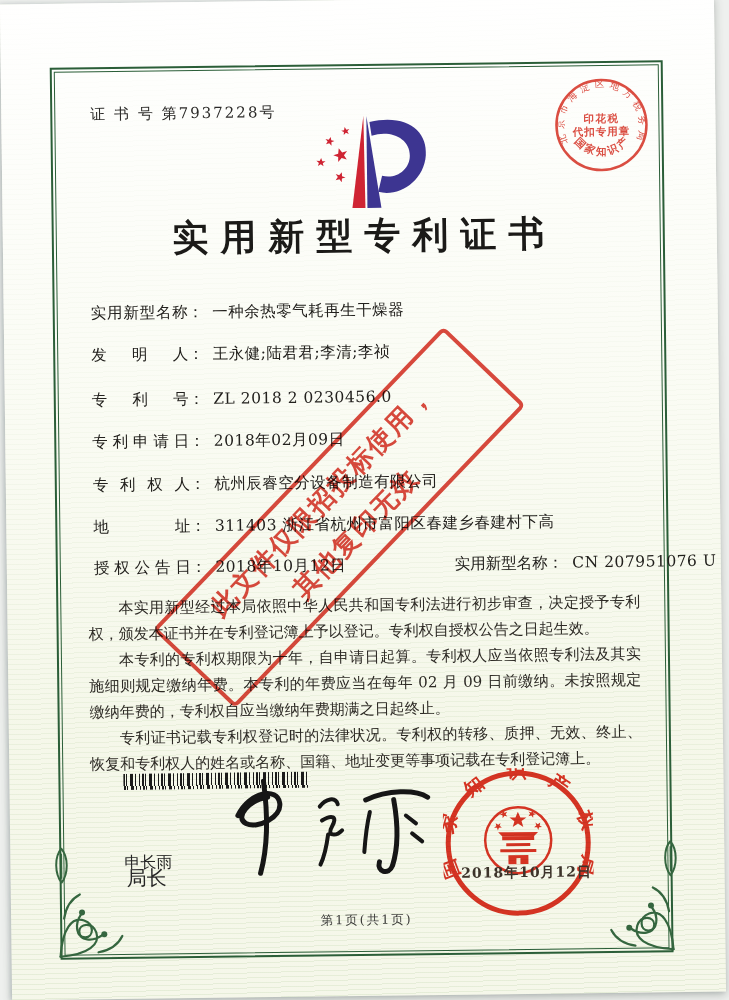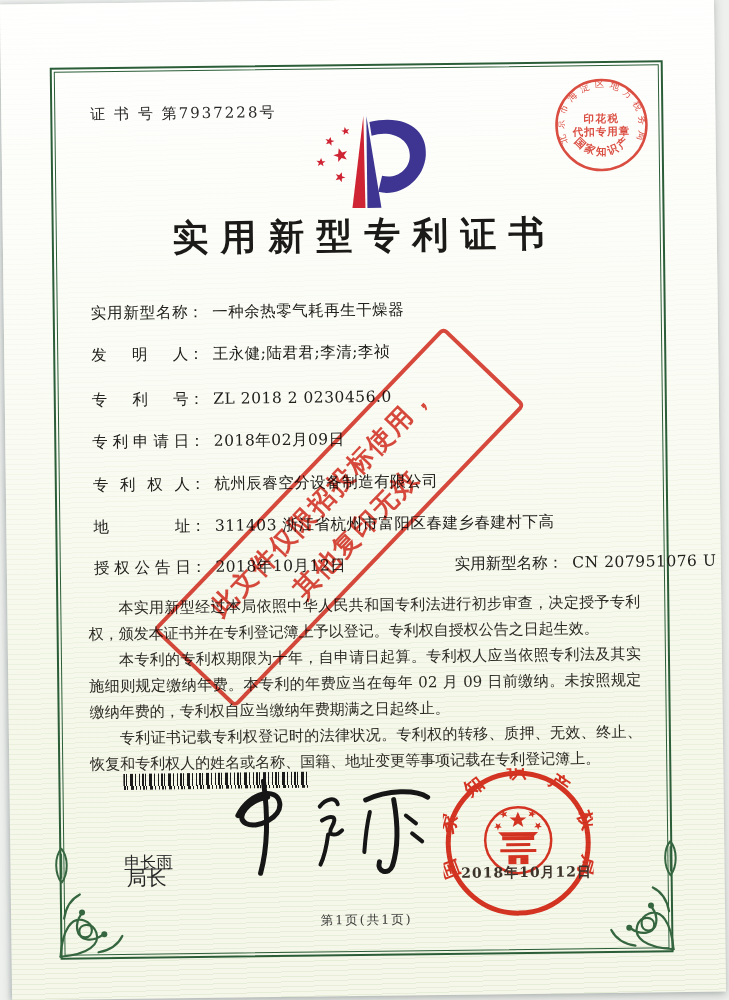--- a/index.html
+++ b/index.html
@@ -45,21 +45,21 @@
   .barcode{
     position:absolute;left:63px;top:705px;width:185px;height:16px;z-index:2;
     background:repeating-linear-gradient(90deg,
       #1b1b1b 0 2px, transparent 2px 3px,
       #1b1b1b 3px 4px, transparent 4px 7px,
       #1b1b1b 7px 10px, transparent 10px 12px,
       #1b1b1b 12px 13px, transparent 13px 16px,
       #1b1b1b 16px 17px, transparent 17px 19px);
   }
   .signer-title{position:absolute;left:65px;top:796px;font-size:20px;color:#262626;font-family:Liberation Mono, monospace;z-index:2;}
-  .signer-name{position:absolute;left:63px;top:784px;font-size:16px;color:#262626;font-family:"Liberation Sans","DejaVu Sans",sans-serif;z-index:2;text-decoration:underline;}
+  .signer-name{position:absolute;left:63px;top:784px;font-size:16px;color:#262626;font-family:"Liberation Sans","DejaVu Sans",sans-serif;z-index:2;}
   .signature{position:absolute;left:155px;top:706px;z-index:2;}
   .seal{position:absolute;left:382px;top:704px;z-index:4;mix-blend-mode:multiply;opacity:.95;}
   .seal-date{
     position:absolute;left:385px;top:800px;width:160px;text-align:center;z-index:5;
     font-size:14px;letter-spacing:1px;color:#3c332a;font-weight:600;
   }
   .footer{position:absolute;left:0;top:846px;width:100%;text-align:center;font-size:12.5px;letter-spacing:2px;color:#3a3a38;z-index:2;}
   .tax-stamp{position:absolute;left:499px;top:12px;z-index:4;mix-blend-mode:multiply;opacity:.9;}
   .diag-stamp{
     position:absolute;left:72px;top:394px;width:412px;height:106px;z-index:6;

